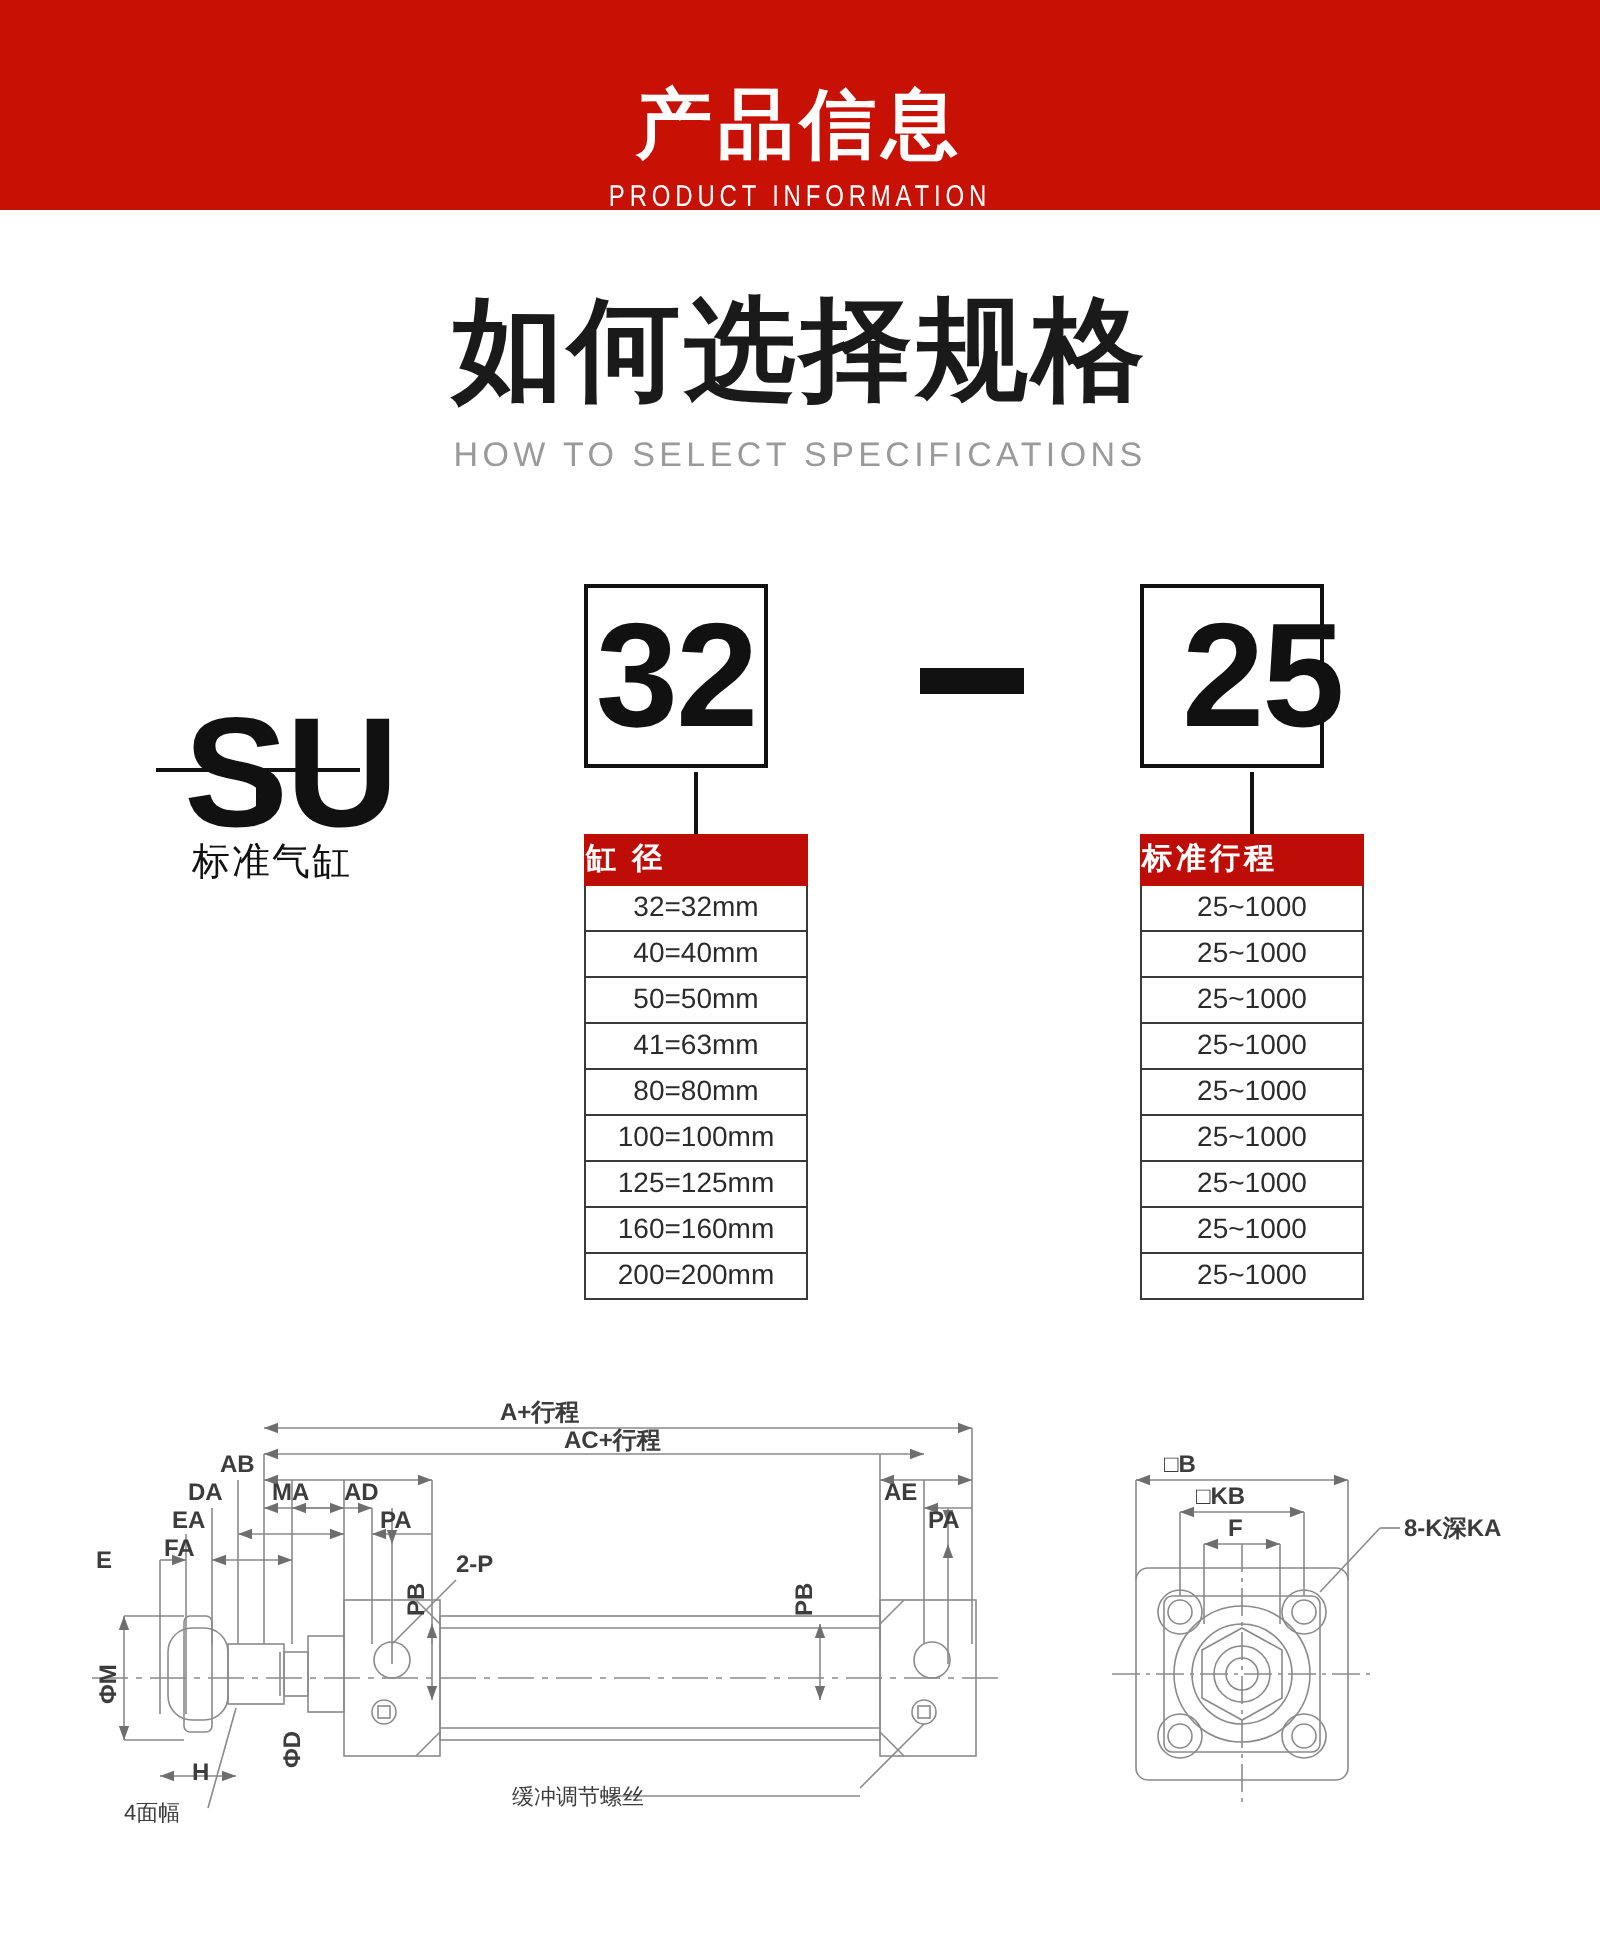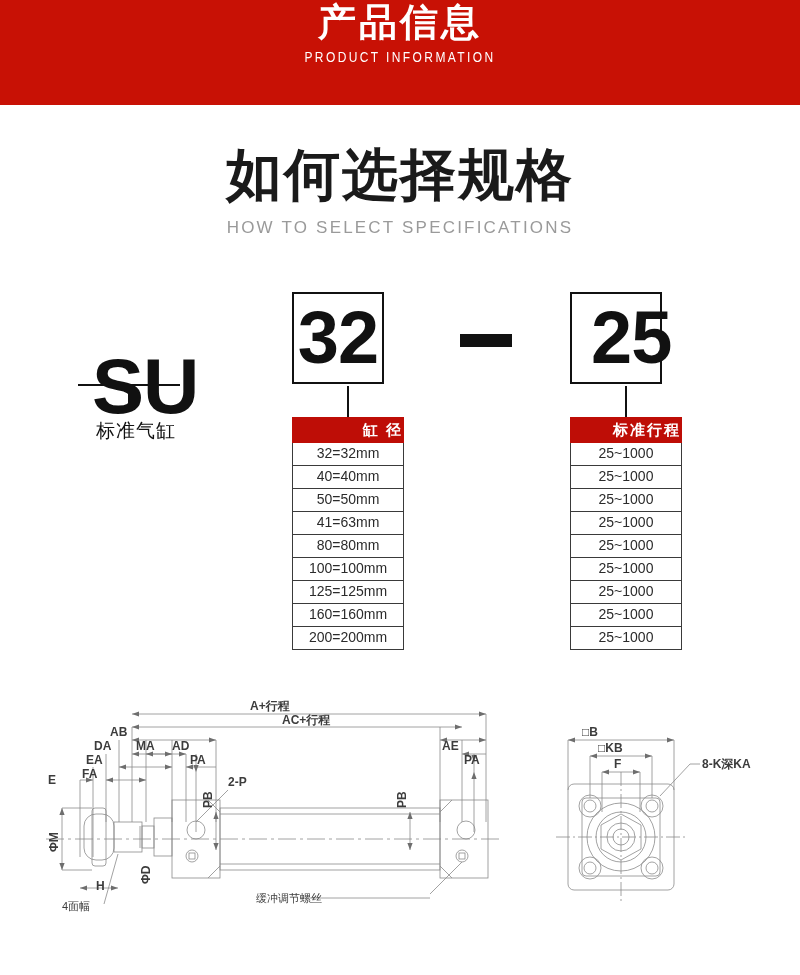--- a/index.html
+++ b/index.html
@@ -19,21 +19,21 @@
 
   
   .banner {
     position: absolute;
     left: 0; top: 0;
     width: 800px; height: 105px;
     background: #c81105;
     display: flex;
     flex-direction: column;
     align-items: center;
-    justify-content: flex-start;
+    justify-content: flex-end;
   }
   .banner-cn {
     color: #ffffff;
     font-size: 38px;
     font-weight: bold;
     letter-spacing: 3px;
     line-height: 44px;
   }
   .banner-en {
     color: #ffffff;
@@ -135,21 +135,21 @@
   }
   .spec-table.bore { left: 292px; top: 417px; width: 112px; }
   .spec-table.stroke { left: 570px; top: 417px; width: 112px; }
   .spec-table th {
     background: #be0d06;
     color: #ffffff;
     font-size: 15px;
     font-weight: bold;
     letter-spacing: 2px;
     padding: 3px 0 4px;
-    text-align: right;
+    text-align: left;
     border: 1px solid #be0d06;
     line-height: 17px;
   }
   .spec-table td {
     border: 1px solid #3a3a3a;
     text-align: center;
     font-size: 14px;
     color: #2b2b2b;
     padding: 2px 15px 3px;
     line-height: 17px;

